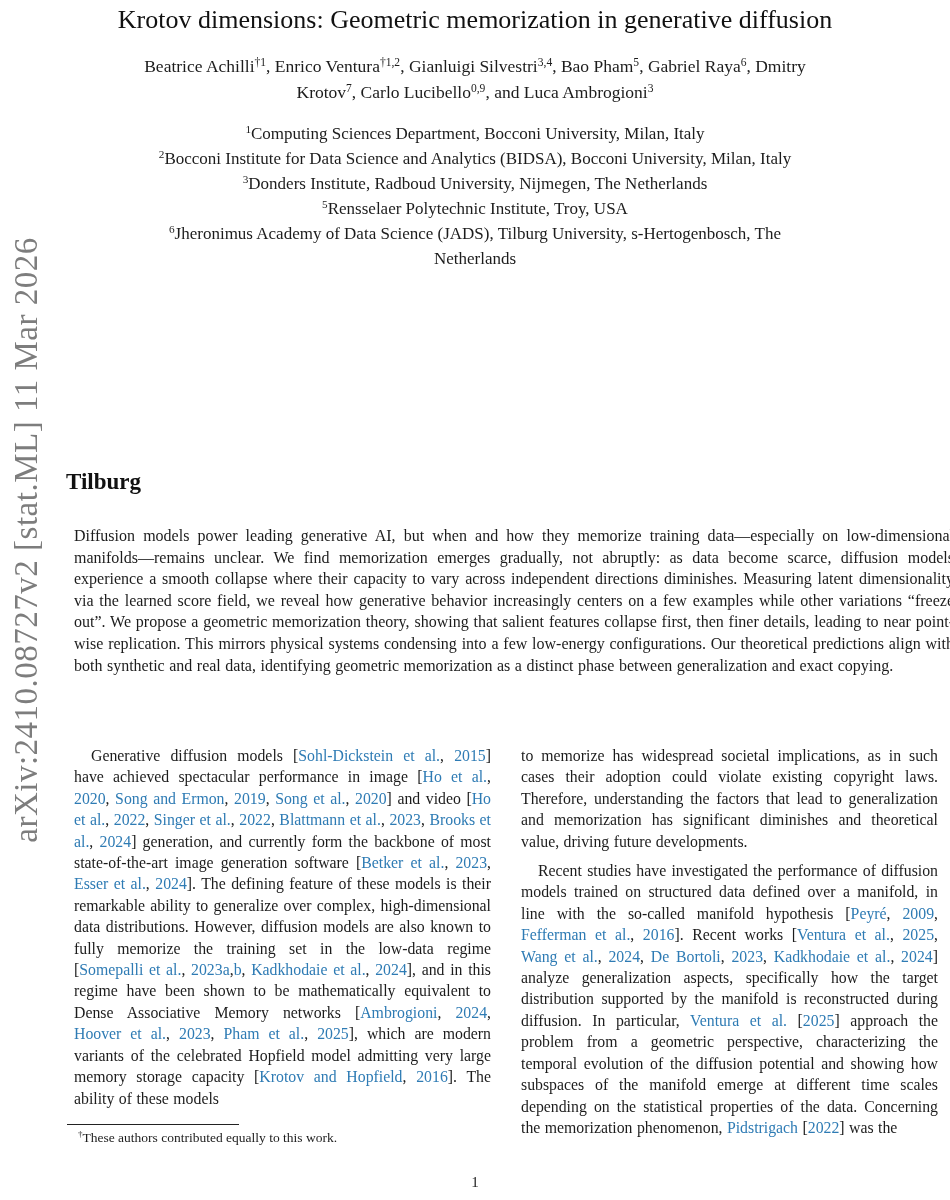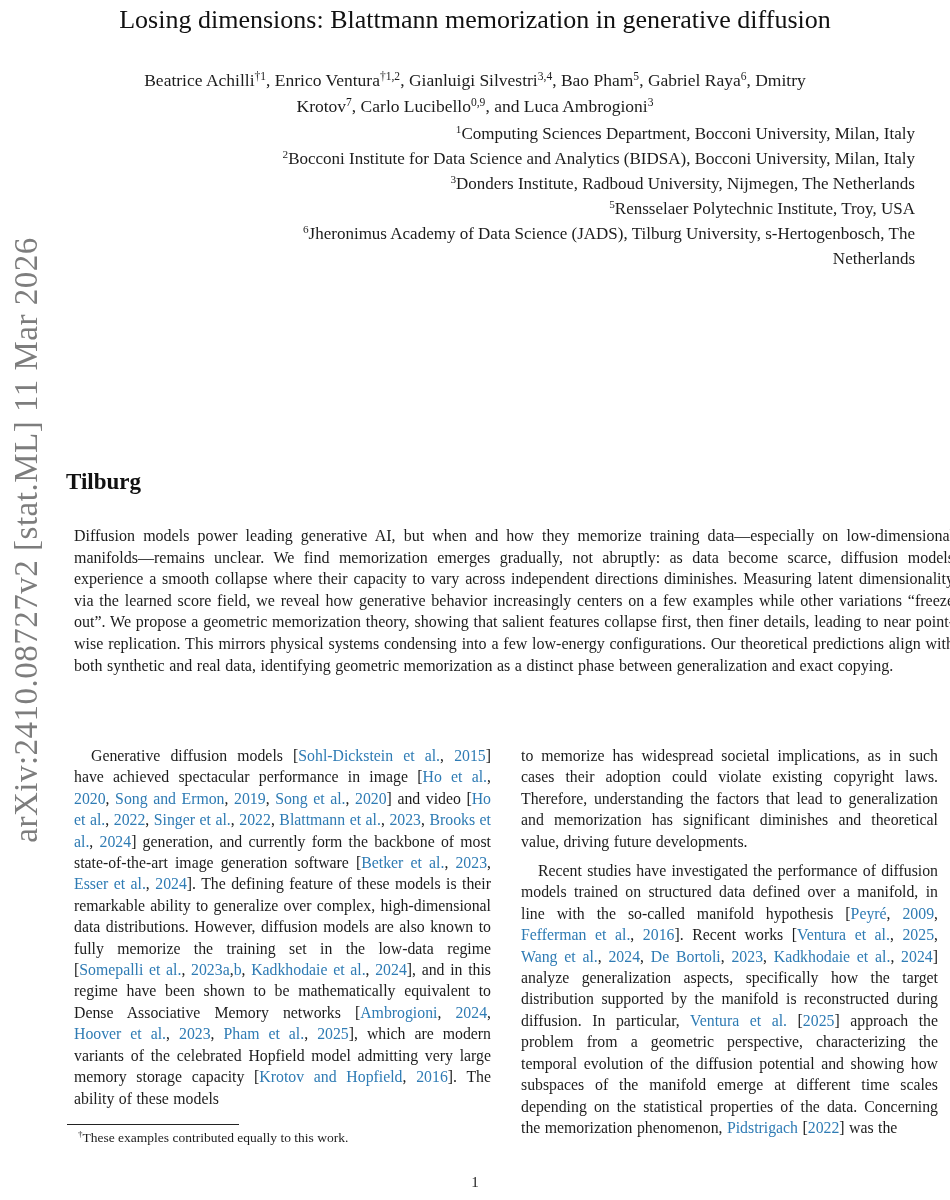--- a/index.html
+++ b/index.html
@@ -32,29 +32,29 @@
   }
   sup {
     font-size:66%;
     line-height:0;
     vertical-align:baseline;
     position:relative;
     top:-0.55em;
   }
   .authors {
     position:absolute;
-    top:67px; left:35px; width:880px;
+    top:53px; left:35px; width:880px;
     text-align:center;
     font-size:17.5px;
     line-height:26px;
   }
   .affiliations {
     position:absolute;
     top:121px; left:35px; width:880px;
-    text-align:right;
+    text-align:center;
     font-size:17px;
     line-height:25px;
   }
   .affil-line { white-space:pre-line; }
   .abs-head {
     position:absolute;
     top:469px; left:66px;
     margin:0;
     font-size:23px;
     font-weight:bold;
@@ -107,21 +107,21 @@
     font-size:15px;
   }
 </style>
 </head>
 <body>
 
 <div class="page">
 
   <div class="watermark" style="color: rgb(125, 125, 125);">arXiv:2410.08727v2  [stat.ML]  11 Mar 2026</div>
 
-  <h1 class="title">Losing dimensions: Blattmann memorization in generative diffusion</h1>
+  <h1 class="title">Krotov dimensions: Geometric memorization in generative diffusion</h1>
 
   <div class="authors" id="authors">
       <div class="author-line">Beatrice Achilli<sup>†1</sup>, Enrico Ventura<sup>†1,2</sup>, Gianluigi Silvestri<sup>3,4</sup>, Bao Pham<sup>5</sup>, Gabriel Raya<sup>6</sup>, Dmitry</div>
       <div class="author-line">Krotov<sup>7</sup>, Carlo Lucibello<sup>0,9</sup>, and Luca Ambrogioni<sup>3</sup></div>
     </div>
 
   <div class="affiliations" id="affiliations">
       <div class="affil-line"><sup>1</sup>Computing Sciences Department, Bocconi University, Milan, Italy</div>
       <div class="affil-line"><sup>2</sup>Bocconi Institute for Data Science and Analytics (BIDSA), Bocconi University, Milan, Italy</div>
       <div class="affil-line"><sup>3</sup>Donders Institute, Radboud University, Nijmegen, The Netherlands</div>
@@ -139,18 +139,18 @@
         <p class="body-par indent">Generative diffusion models [<span class="cite" style="color: rgb(46, 123, 180);">Sohl-Dickstein et al.</span>, <span class="cite" style="color: rgb(46, 123, 180);">2015</span>] have achieved spectacular performance in image [<span class="cite" style="color: rgb(46, 123, 180);">Ho et al.</span>, <span class="cite" style="color: rgb(46, 123, 180);">2020</span>, <span class="cite" style="color: rgb(46, 123, 180);">Song and Ermon</span>, <span class="cite" style="color: rgb(46, 123, 180);">2019</span>, <span class="cite" style="color: rgb(46, 123, 180);">Song et al.</span>, <span class="cite" style="color: rgb(46, 123, 180);">2020</span>] and video [<span class="cite" style="color: rgb(46, 123, 180);">Ho et al.</span>, <span class="cite" style="color: rgb(46, 123, 180);">2022</span>, <span class="cite" style="color: rgb(46, 123, 180);">Singer et al.</span>, <span class="cite" style="color: rgb(46, 123, 180);">2022</span>, <span class="cite" style="color: rgb(46, 123, 180);">Blattmann et al.</span>, <span class="cite" style="color: rgb(46, 123, 180);">2023</span>, <span class="cite" style="color: rgb(46, 123, 180);">Brooks et al.</span>, <span class="cite" style="color: rgb(46, 123, 180);">2024</span>] generation, and currently form the backbone of most state-of-the-art image generation software [<span class="cite" style="color: rgb(46, 123, 180);">Betker et al.</span>, <span class="cite" style="color: rgb(46, 123, 180);">2023</span>, <span class="cite" style="color: rgb(46, 123, 180);">Esser et al.</span>, <span class="cite" style="color: rgb(46, 123, 180);">2024</span>]. The defining feature of these models is their remarkable ability to generalize over complex, high-dimensional data distributions. However, diffusion models are also known to fully memorize the training set in the low-data regime [<span class="cite" style="color: rgb(46, 123, 180);">Somepalli et al.</span>, <span class="cite" style="color: rgb(46, 123, 180);">2023a</span>,<span class="cite" style="color: rgb(46, 123, 180);">b</span>, <span class="cite" style="color: rgb(46, 123, 180);">Kadkhodaie et al.</span>, <span class="cite" style="color: rgb(46, 123, 180);">2024</span>], and in this regime have been shown to be mathematically equivalent to Dense Associative Memory networks [<span class="cite" style="color: rgb(46, 123, 180);">Ambrogioni</span>, <span class="cite" style="color: rgb(46, 123, 180);">2024</span>, <span class="cite" style="color: rgb(46, 123, 180);">Hoover et al.</span>, <span class="cite" style="color: rgb(46, 123, 180);">2023</span>, <span class="cite" style="color: rgb(46, 123, 180);">Pham et al.</span>, <span class="cite" style="color: rgb(46, 123, 180);">2025</span>], which are modern variants of the celebrated Hopfield model admitting very large memory storage capacity [<span class="cite" style="color: rgb(46, 123, 180);">Krotov and Hopfield</span>, <span class="cite" style="color: rgb(46, 123, 180);">2016</span>]. The ability of these models</p>
       </div>
     <div class="col" id="col-right">
         <p class="body-par">to memorize has widespread societal implications, as in such cases their adoption could violate existing copyright laws. Therefore, understanding the factors that lead to generalization and memorization has significant diminishes and theoretical value, driving future developments.</p>
         <p class="body-par indent">Recent studies have investigated the performance of diffusion models trained on structured data defined over a manifold, in line with the so-called manifold hypothesis [<span class="cite" style="color: rgb(46, 123, 180);">Peyré</span>, <span class="cite" style="color: rgb(46, 123, 180);">2009</span>, <span class="cite" style="color: rgb(46, 123, 180);">Fefferman et al.</span>, <span class="cite" style="color: rgb(46, 123, 180);">2016</span>]. Recent works [<span class="cite" style="color: rgb(46, 123, 180);">Ventura et al.</span>, <span class="cite" style="color: rgb(46, 123, 180);">2025</span>, <span class="cite" style="color: rgb(46, 123, 180);">Wang et al.</span>, <span class="cite" style="color: rgb(46, 123, 180);">2024</span>, <span class="cite" style="color: rgb(46, 123, 180);">De Bortoli</span>, <span class="cite" style="color: rgb(46, 123, 180);">2023</span>, <span class="cite" style="color: rgb(46, 123, 180);">Kadkhodaie et al.</span>, <span class="cite" style="color: rgb(46, 123, 180);">2024</span>] analyze generalization aspects, specifically how the target distribution supported by the manifold is reconstructed during diffusion. In particular, <span class="cite" style="color: rgb(46, 123, 180);">Ventura et al.</span> [<span class="cite" style="color: rgb(46, 123, 180);">2025</span>] approach the problem from a geometric perspective, characterizing the temporal evolution of the diffusion potential and showing how subspaces of the manifold emerge at different time scales depending on the statistical properties of the data. Concerning the memorization phenomenon, <span class="cite" style="color: rgb(46, 123, 180);">Pidstrigach</span> [<span class="cite" style="color: rgb(46, 123, 180);">2022</span>] was the</p>
       </div>
   </div>
 
   <div class="footnote-block">
     <div class="footnote-rule"></div>
-    <div class="footnote-text"><sup>†</sup><span>These examples contributed equally to this work.</span></div>
+    <div class="footnote-text"><sup>†</sup><span>These authors contributed equally to this work.</span></div>
   </div>
 
   <div class="pageno">1</div>
 
 </div>
 
 </body></html>

